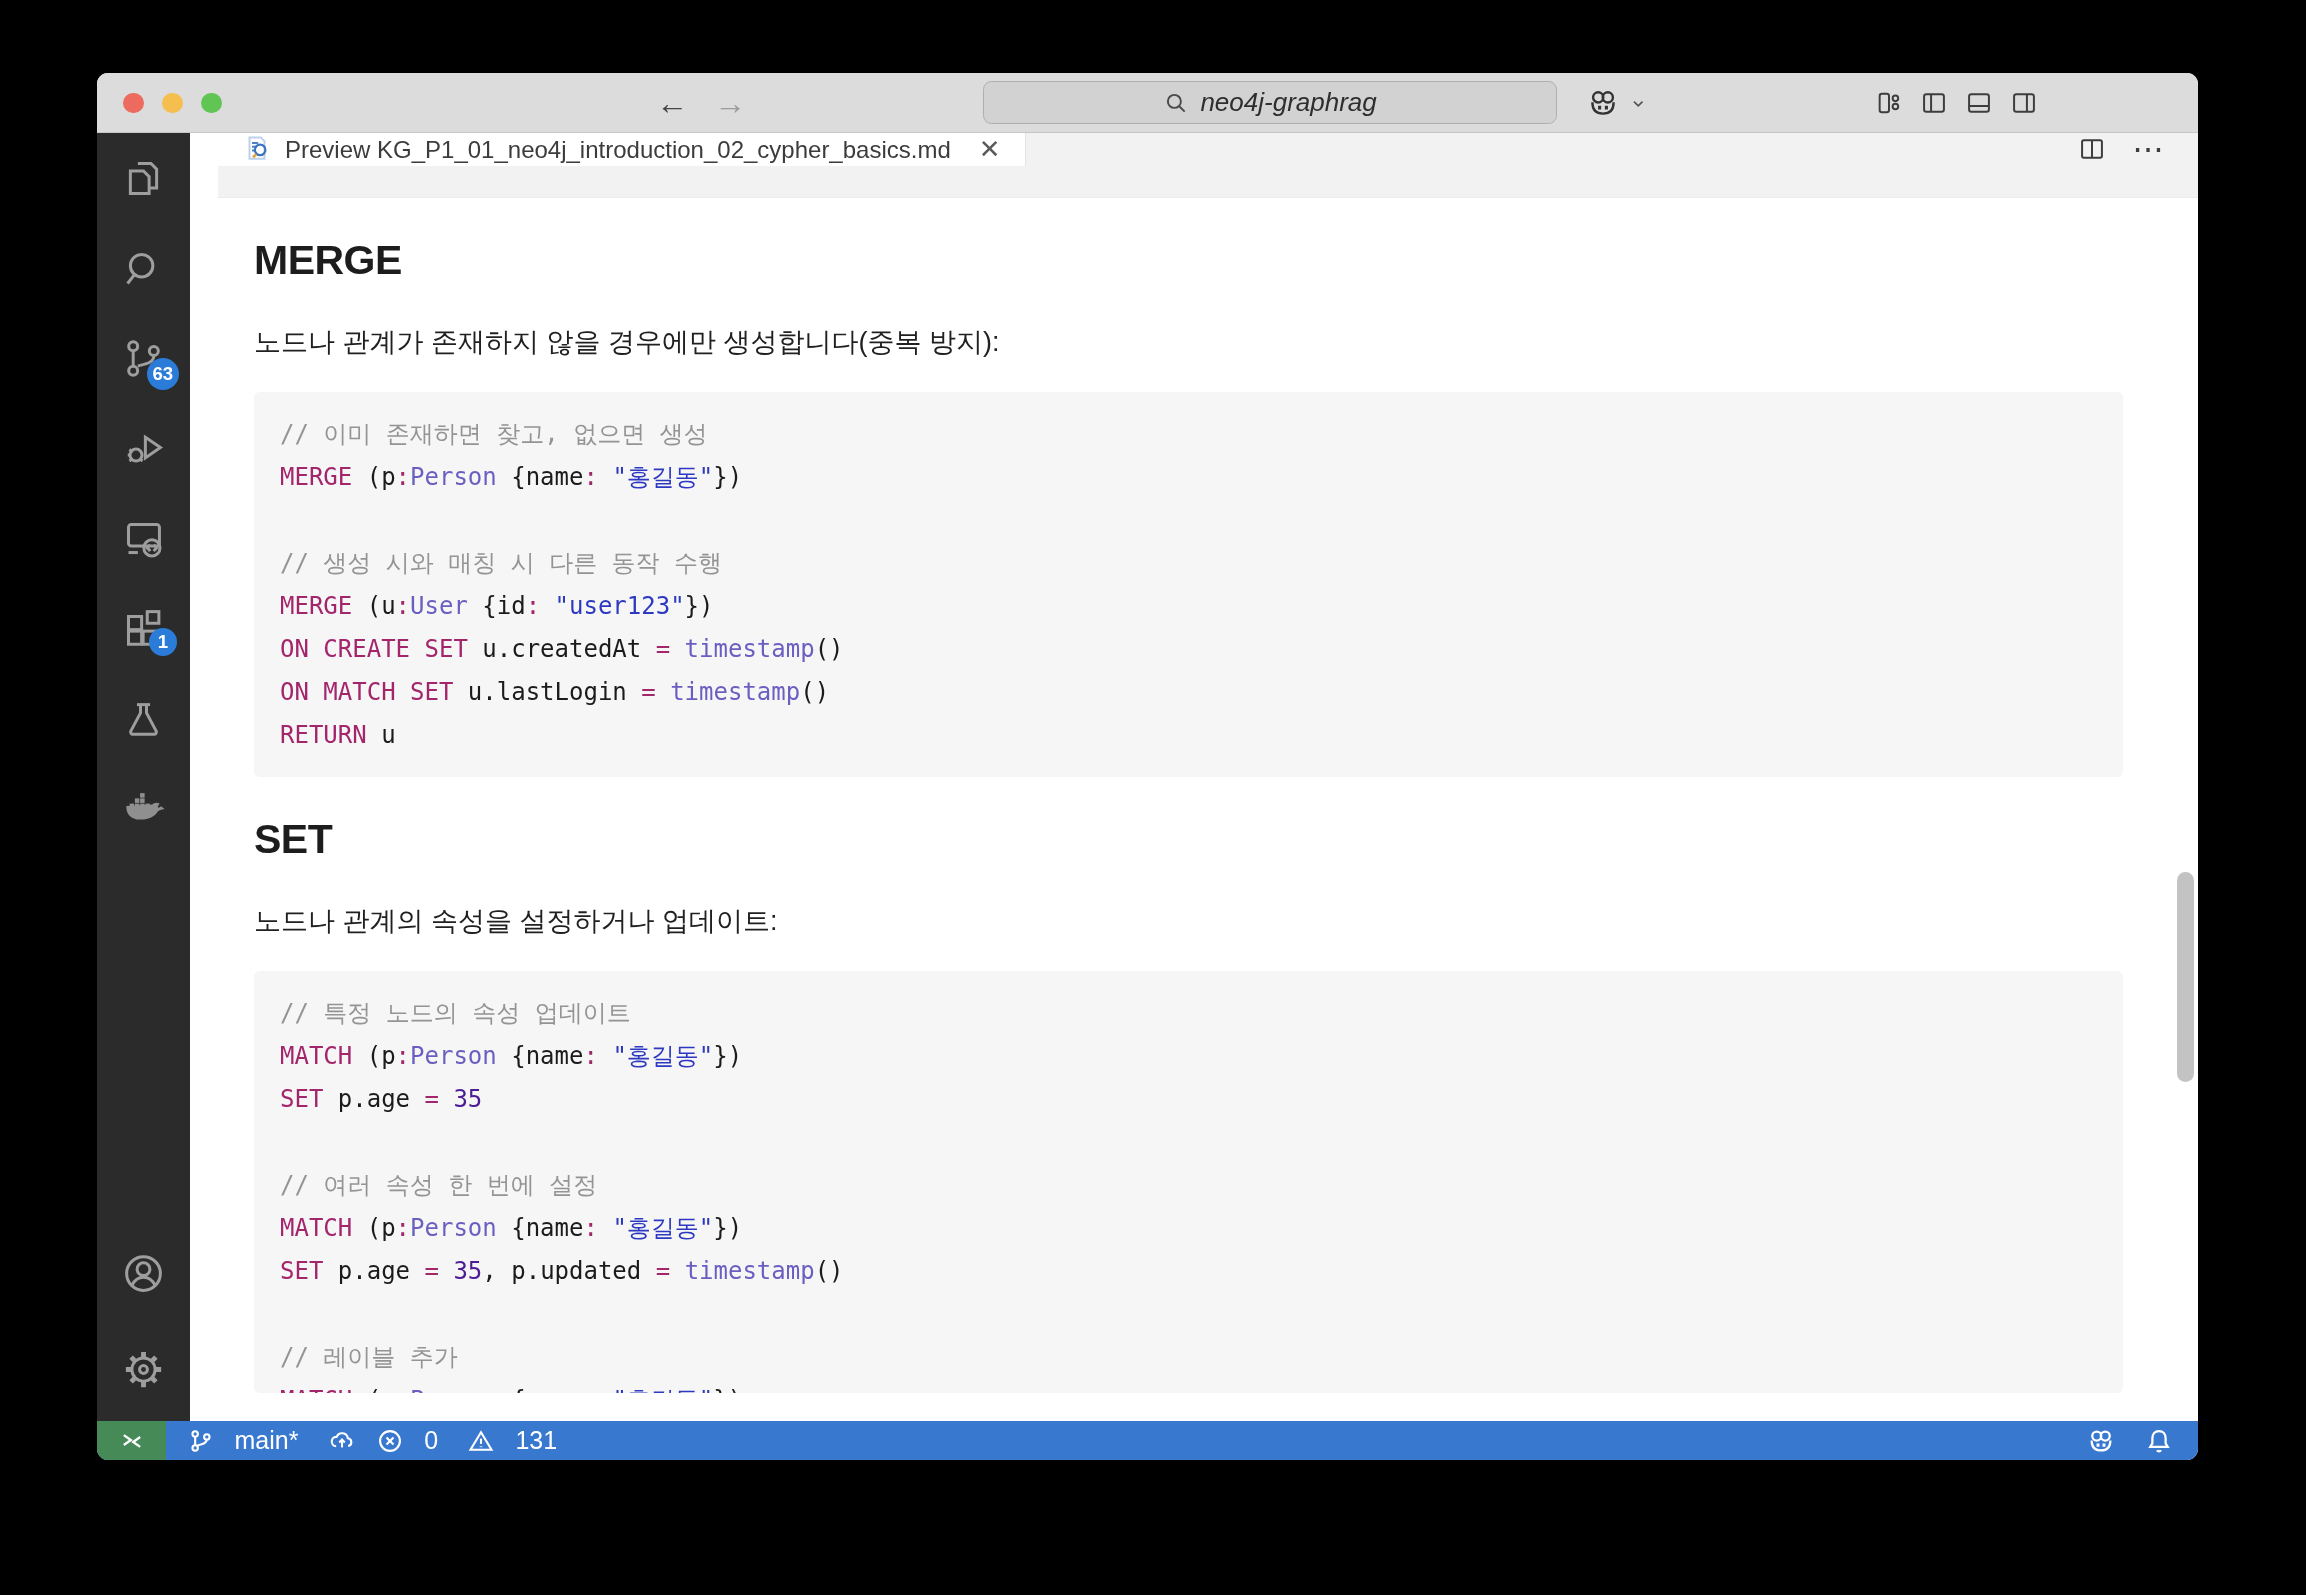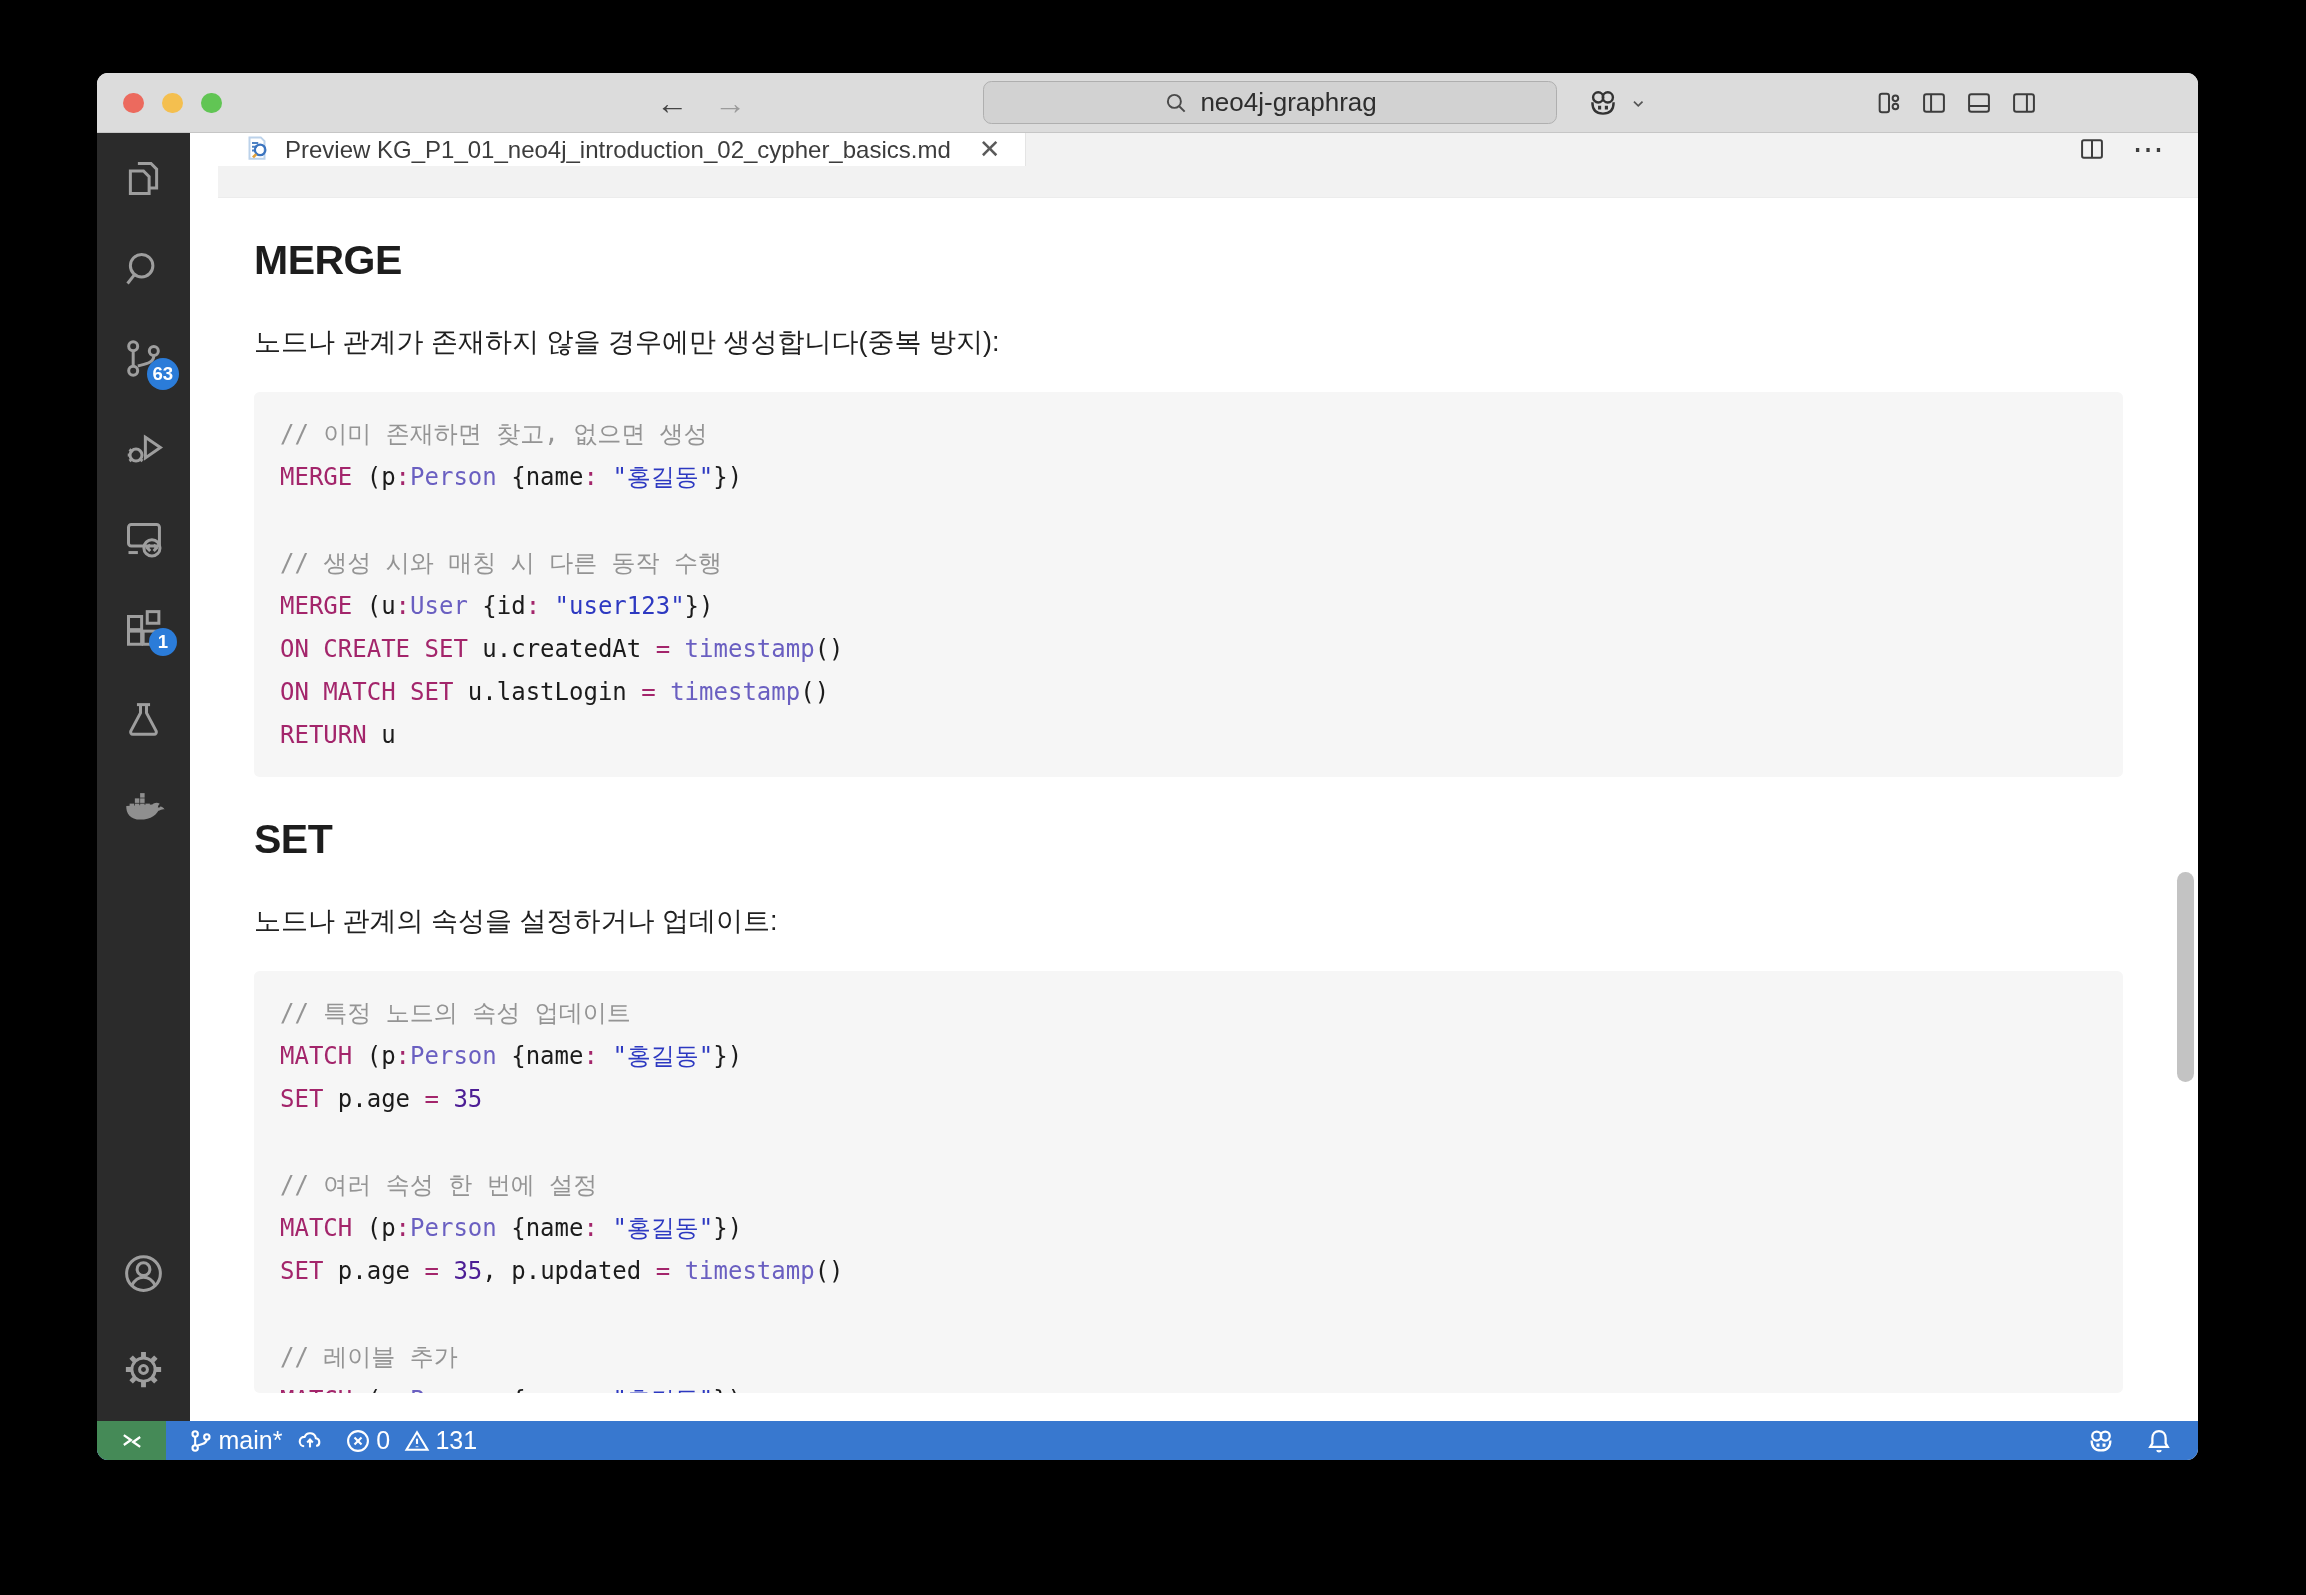--- a/index.html
+++ b/index.html
@@ -11,21 +11,21 @@
 
   
   .titlebar { flex:0 0 60px; background:#dcdcdc; border-bottom:0.9px solid #c6c6c6; position:relative; }
   .traffic { position:absolute; left:26px; top:19.6px; display:flex; gap:18.6px; }
   .tl { width:20.5px; height:20.5px; border-radius:50%; }
   .tl.red{ background:#ec6a5e; } .tl.yellow{ background:#f4bf4f; } .tl.green{ background:#61c554; }
   .nav-arrows { position:absolute; left:559px; top:0; height:60px; display:flex; align-items:center; gap:26px; }
   .nav-arrows .arrow { font-size:32px; line-height:1; }
   .arrow.back { color:#454545; } .arrow.fwd { color:#9b9b9b; }
   .searchbox { position:absolute; left:886px; top:8.4px; width:574px; height:43px; background:#d2d2d2;
-               border:0.9px solid #afafaf; border-radius:8.4px; display:flex; align-items:center; justify-content:center; gap:11.2px; }
+               border:0.9px solid #afafaf; border-radius:8.4px; display:flex; align-items:center; justify-content:center; gap:11.2px;font-style:italic; }
   .searchbox svg { width:26px; height:26px; stroke:#4a4a4a; fill:none; stroke-width:1.8; }
   .searchbox .stext { font-size:26px; color:#2e2e2e; }
   .copilot-tb { position:absolute; left:1489px; top:13px; display:flex; align-items:center; gap:7.5px; color:#333; }
   .copilot-tb svg { width:34px; height:34px; }
   .layout-icons { position:absolute; right:160px; top:16px; display:flex; gap:17px; }
   .layout-icons svg { width:28px; height:28px; stroke:#3d3d3d; fill:none; stroke-width:1.7; }
 
   
   .main { flex:1 1 auto; display:flex; min-height:0; }
 
@@ -61,21 +61,21 @@
   .code-line { height:43px; line-height:43px; white-space:pre; }
   pre.clipped { height:422px; overflow:hidden; padding-bottom:0; }
   .tok-p { color:#1b1b1b; } .tok-c { color:#949494; } .tok-k { color:#a3256b; }
   .tok-t { color:#6a5fc1; } .tok-s { color:#2d39c1; } .tok-n { color:#4c1d95; }
   .scroll-thumb { position:absolute; right:3.7px; top:674px; width:17px; height:210px; background:#c3c3c3; border-radius:8.4px; }
 
   
   .statusbar { flex:0 0 39px; background:#3878cf; display:flex; align-items:center; color:#fff; font-size:25px; }
   .remote { width:69px; height:39px; background:#458a57; display:flex; align-items:center; justify-content:center; }
   .remote svg { width:28px; height:28px; stroke:#fff; fill:none; stroke-width:2; }
-  .sb-item { display:flex; align-items:center; gap:4px; margin-left:20.5px; }
+  .sb-item { display:flex; align-items:center; gap:20px; margin-left:20.5px; }
   .sb-item svg { width:28px; height:28px; stroke:#fff; fill:none; stroke-width:1.8; }
   .sb-right { margin-left:auto; display:flex; align-items:center; gap:28px; margin-right:24px; }
   .sb-right svg { width:30px; height:30px; stroke:#fff; fill:none; stroke-width:1.8; }
 </style>
 </head>
 <body>
 
 <div class="window">
 
   <div class="titlebar">

